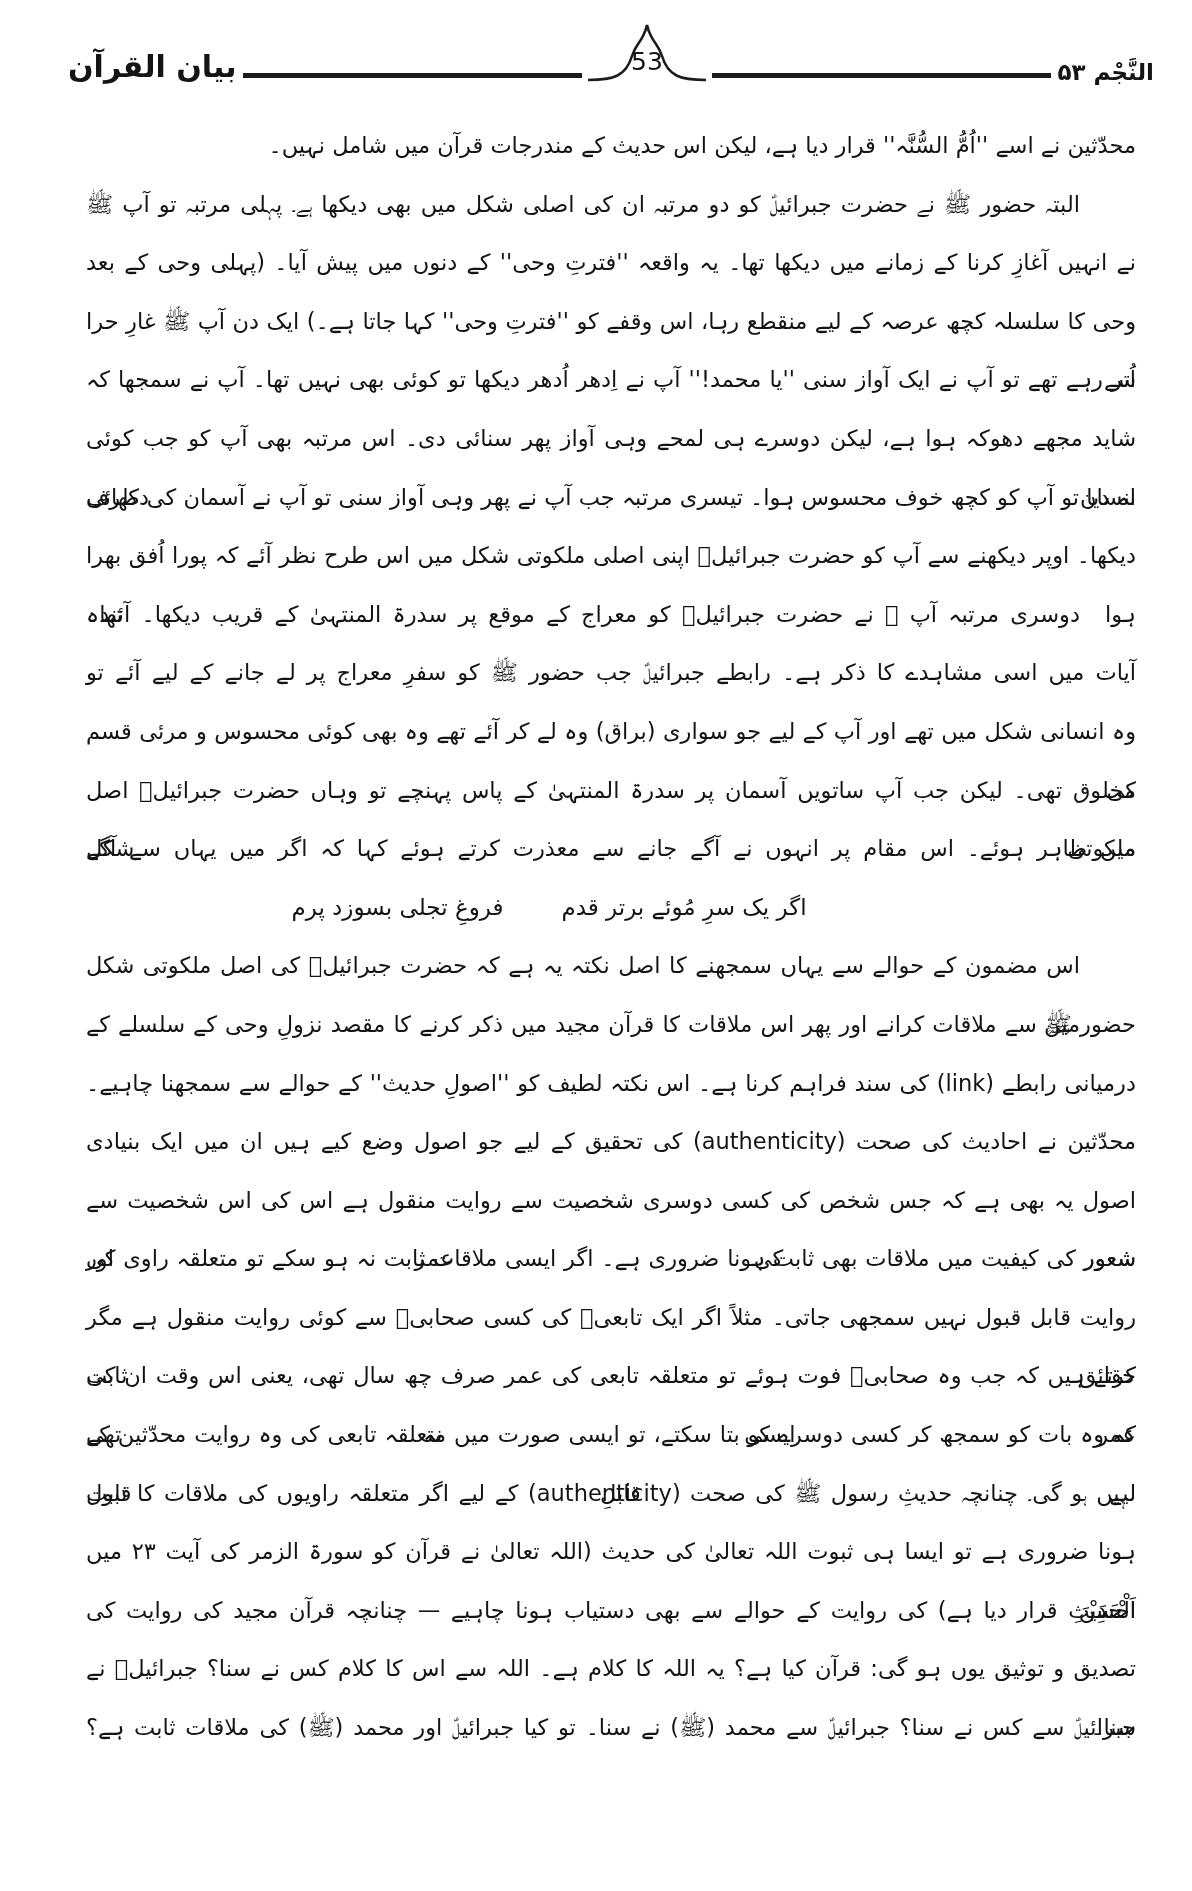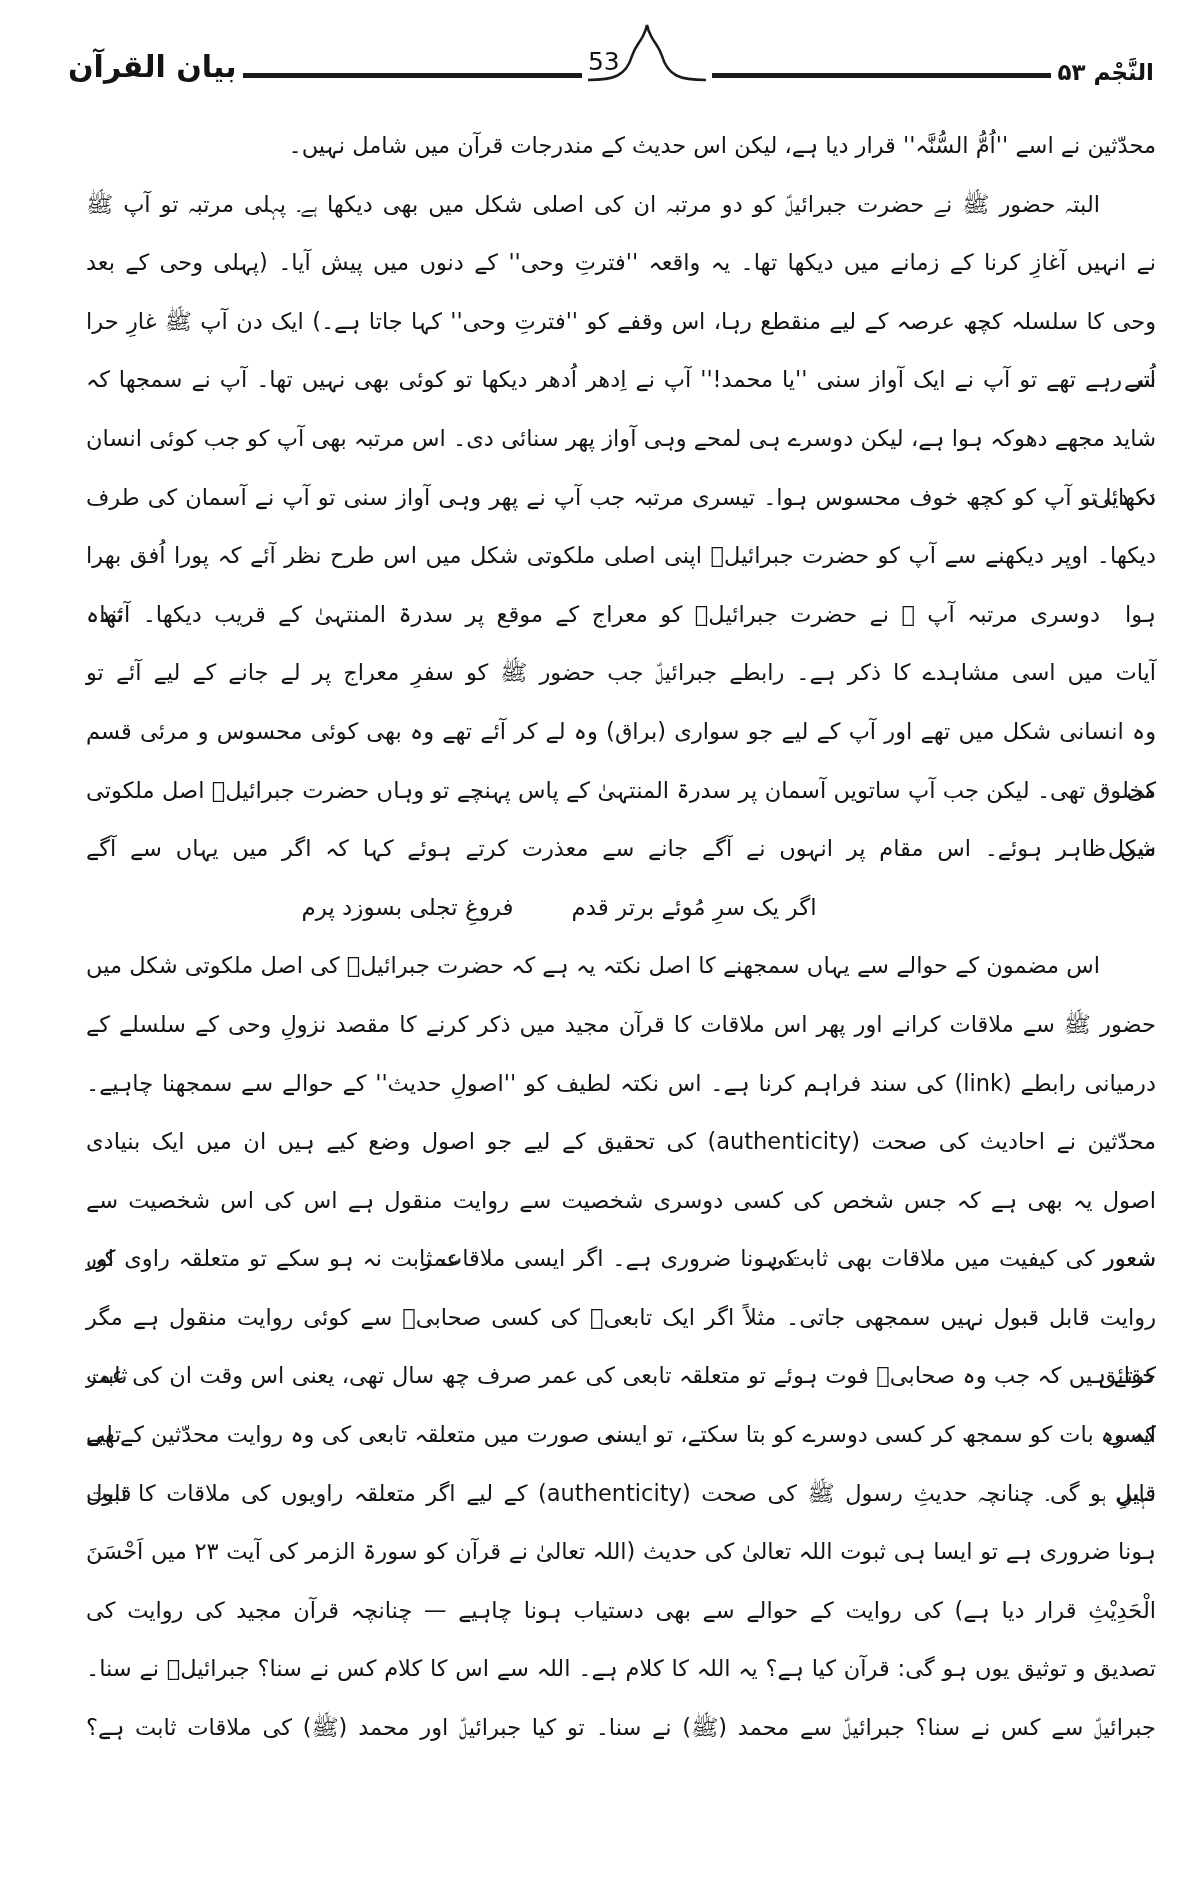--- a/index.html
+++ b/index.html
@@ -25,25 +25,25 @@
   }
   .hdr-title-left{
     font-weight:bold;font-size:23px;line-height:1;
     padding-bottom:0;white-space:nowrap;
   }
   .hdr-rule{flex:1 1 auto;border-bottom:5px solid #1b1b1b;margin:0 6px 6px 6px;}
   .ornament{position:relative;width:118px;height:60px;flex:0 0 auto;}
   .ornament svg{position:absolute;bottom:1px;left:0;}
   .pgnum{
     position:absolute;bottom:8px;left:0;width:118px;
-    text-align:left;font-size:25px;direction:ltr;
+    text-align:center;font-size:25px;direction:ltr;
   }
   
   .bodytext{
-    position:absolute;top:116px;right:36px;left:86px;
+    position:absolute;top:116px;right:56px;left:86px;
   }
   .line{
     height:58.6px;line-height:58.6px;
     font-size:22.5px;
     white-space:nowrap;
     overflow:visible;
   }
   .line.full{text-align:justify;text-align-last:justify;white-space:normal;}
   .line.indent{text-align:justify;text-align-last:justify;white-space:normal;padding-right:56px;}
   .line.end{text-align:right;}

